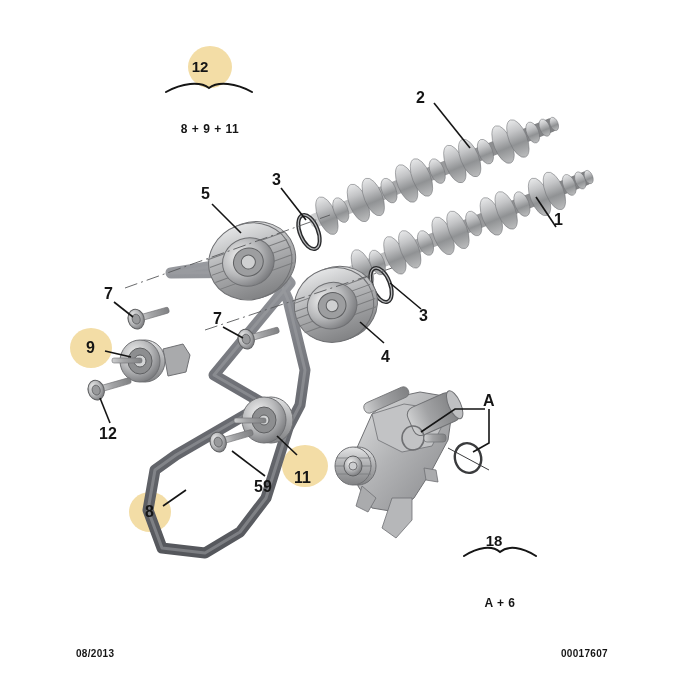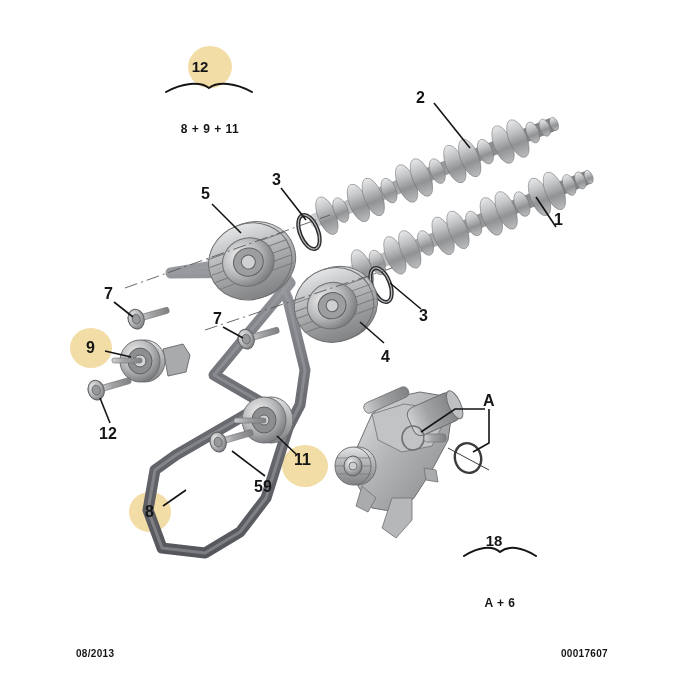--- a/index.html
+++ b/index.html
@@ -368,20 +368,20 @@
   <div class="callout num" style="left:416px; top:90px;">2</div>
   <div class="callout num" style="left:272px; top:172px;">3</div>
   <div class="callout num" style="left:419px; top:308px;">3</div>
   <div class="callout num" style="left:381px; top:349px;">4</div>
   <div class="callout num" style="left:201px; top:186px;">5</div>
   <div class="callout num" style="left:104px; top:286px;">7</div>
   <div class="callout num" style="left:213px; top:311px;">7</div>
   <div class="callout num" style="left:145px; top:504px;">8</div>
   <div class="callout num" style="left:86px; top:340px;">9</div>
   <div class="callout num" style="left:99px; top:426px;">12</div>
-  <div class="callout num" style="left:294px; top:452px;text-align:center;">11</div>
+  <div class="callout num" style="left:294px; top:470px;text-align:center;">11</div>
   <div class="callout num" style="left:254px; top:479px;">59</div>
   <div class="callout letter" style="left:483px; top:393px;">A</div>
 
   <div class="footer-text" style="left:76px; top:648px;">08/2013</div>
   <div class="footer-text" style="left:561px; top:648px;">00017607</div>
 
 </div>
 
 </body></html>

